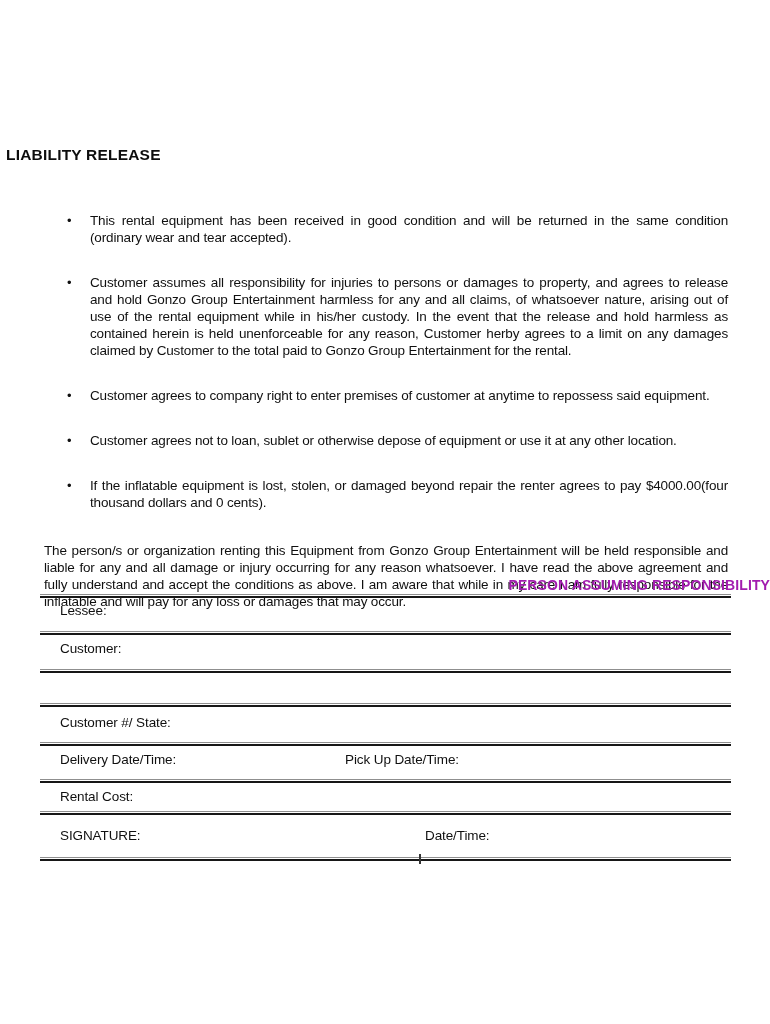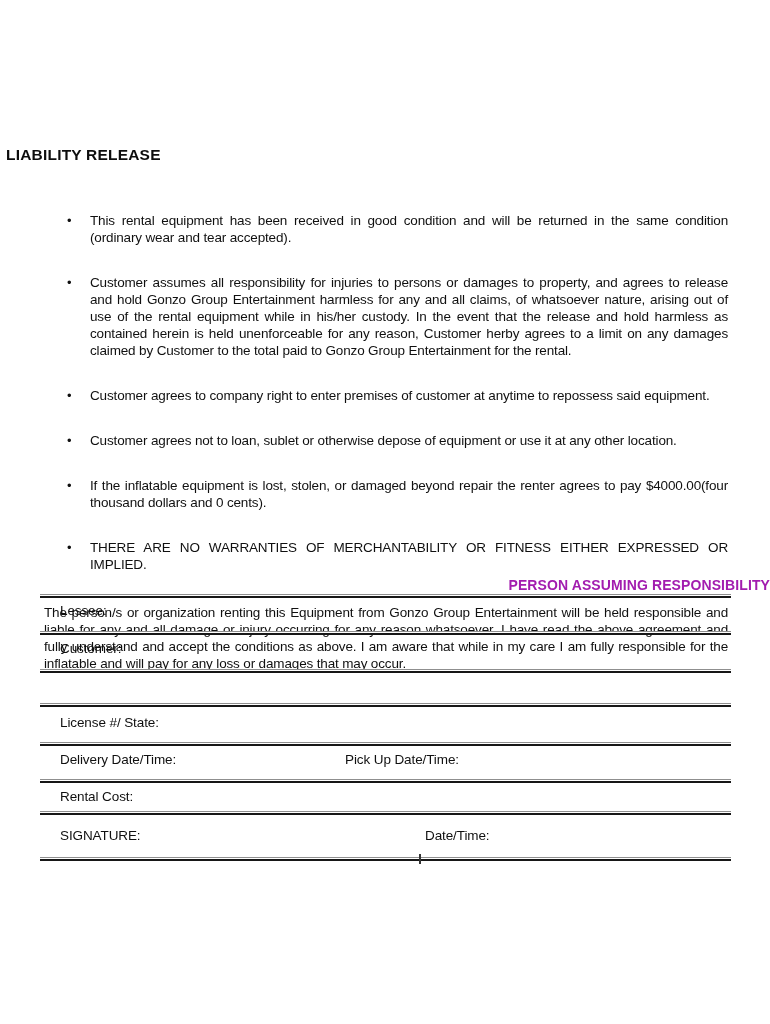--- a/index.html
+++ b/index.html
@@ -149,40 +149,39 @@
 
   <div class="doc-title">LIABILITY RELEASE</div>
 
   <div class="body-text">
     <ul class="liability-list">
       <li>This rental equipment has been received in good condition and will be returned in the same condition (ordinary wear and tear accepted).</li>
       <li>Customer assumes all responsibility for injuries to persons or damages to property, and agrees to release and hold Gonzo Group Entertainment harmless for any and all claims, of whatsoever nature, arising out of use of the rental equipment while in his/her custody. In the event that the release and hold harmless as contained herein is held unenforceable for any reason, Customer herby agrees to a limit on any damages claimed by Customer to the total paid to Gonzo Group Entertainment for the rental.</li>
       <li>Customer agrees to company right to enter premises of customer at anytime to repossess said equipment.</li>
       <li>Customer agrees not to loan, sublet or otherwise depose of equipment or use it at any other location.</li>
       <li>If the inflatable equipment is lost, stolen, or damaged beyond repair the renter agrees to pay $4000.00(four thousand dollars and 0 cents).</li>
-      <li>THERE ARE NO WARRANTIES OF MERCHANTABILITY OR FITNESS EITHER EXPRESSED OR IMPLIED.</li>
     </ul>
     <div class="agreement">The person/s or organization renting this Equipment from Gonzo Group Entertainment will be held responsible and liable for any and all damage or injury occurring for any reason whatsoever. I have read the above agreement and fully understand and accept the conditions as above. I am aware that while in my care I am fully responsible for the inflatable and will pay for any loss or damages that may occur.</div>
   </div>
 
   <div class="form-heading">PERSON ASSUMING RESPONSIBILITY</div>
 
   <div class="hrule" style="top:594px"></div>
   <div class="hrule" style="top:631px"></div>
   <div class="hrule" style="top:669px"></div>
   <div class="hrule" style="top:703px"></div>
   <div class="hrule" style="top:742px"></div>
   <div class="hrule" style="top:779px"></div>
   <div class="hrule" style="top:811px"></div>
   <div class="hrule" style="top:857px"></div>
   <div class="tick"></div>
 
   <div class="field-label" style="top:603px">Lessee:</div>
   <div class="field-label" style="top:641px">Customer:</div>
-  <div class="field-label" style="top:715px">License #/ State:</div>
+  <div class="field-label" style="top:715px">Customer #/ State:</div>
   <div class="field-label" style="top:752px">Delivery Date/Time:</div>
   <div class="field-label" style="top:752px; left:345px">Pick Up Date/Time:</div>
   <div class="field-label" style="top:789px">Rental Cost:</div>
   <div class="field-label" style="top:828px">SIGNATURE:</div>
   <div class="field-label" style="top:828px; left:425px">Date/Time:</div>
 
   <div class="field-zone" style="left:110px; top:598px; width:620px; height:32px"></div>
   <div class="field-zone" style="left:115px; top:636px; width:615px; height:32px"></div>
   <div class="field-zone" style="left:41px; top:674px; width:689px; height:28px"></div>
   <div class="field-zone" style="left:160px; top:708px; width:570px; height:32px"></div>

